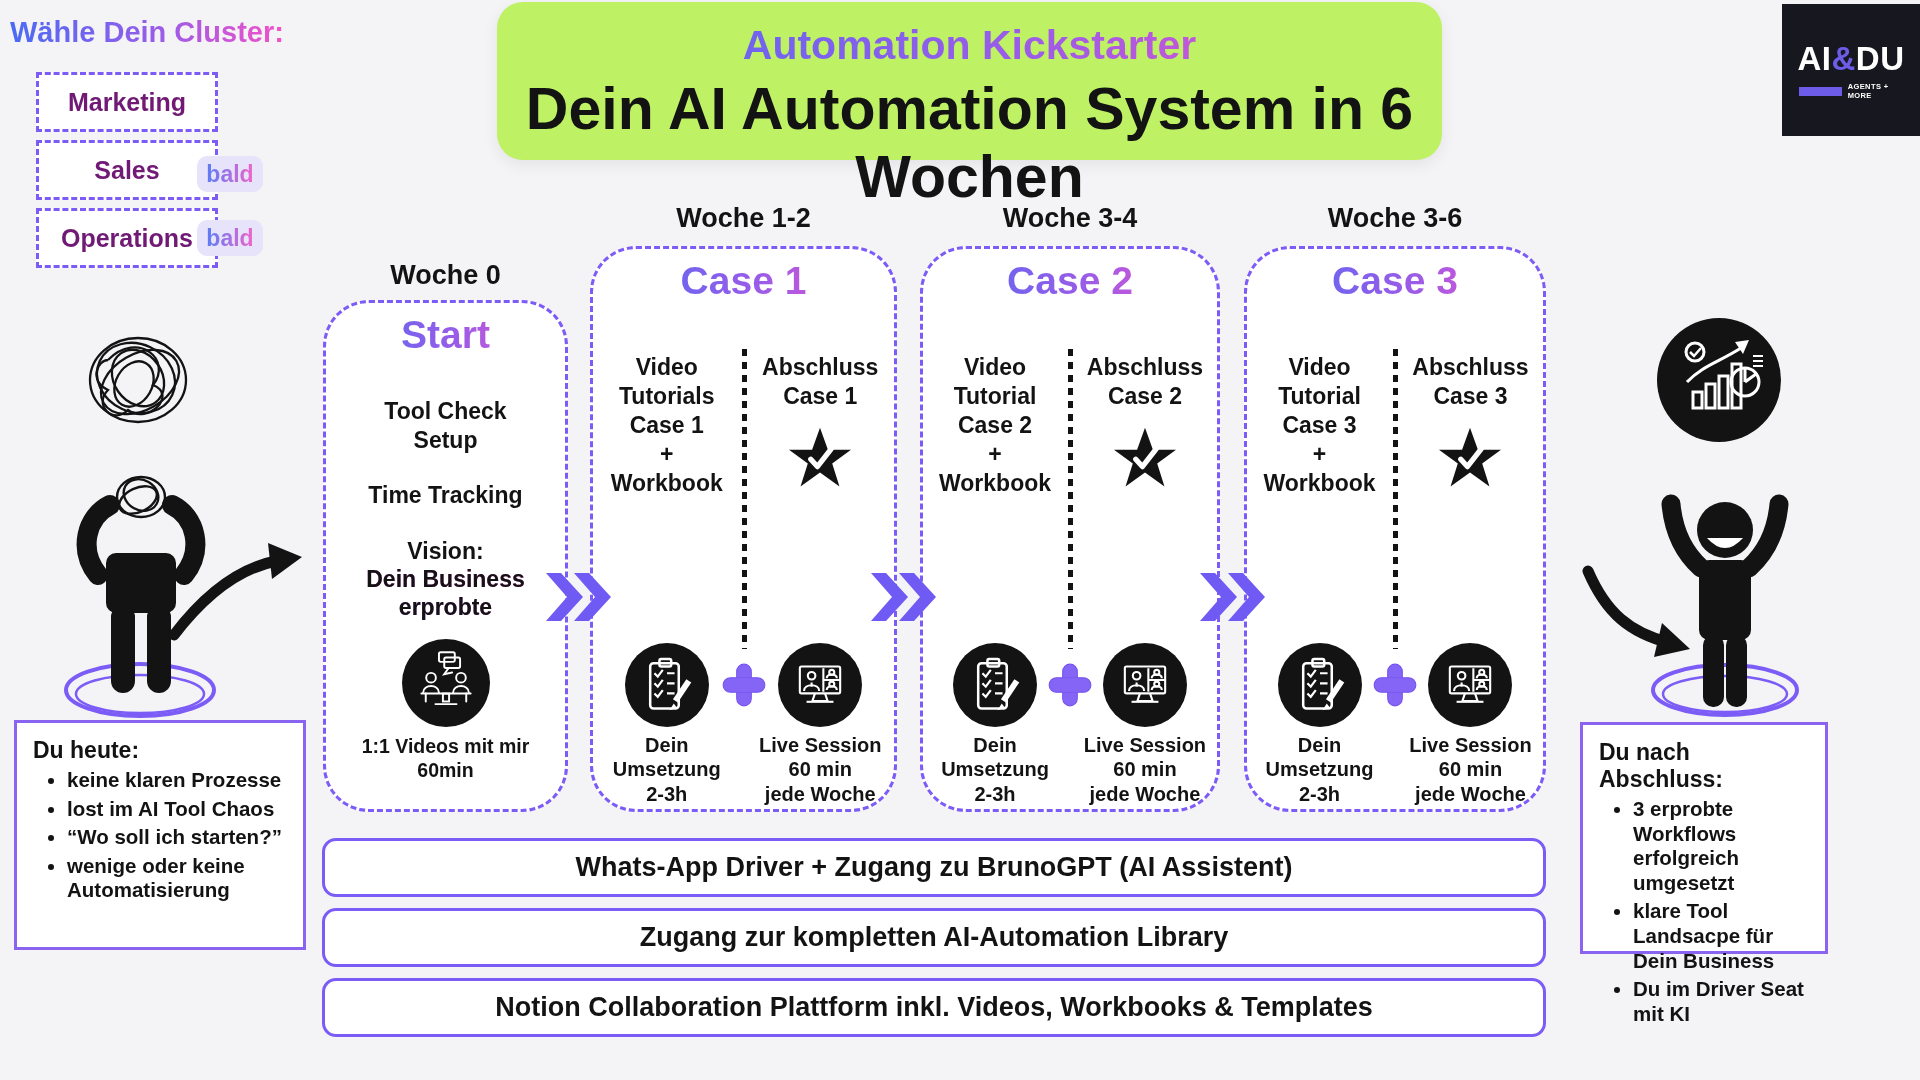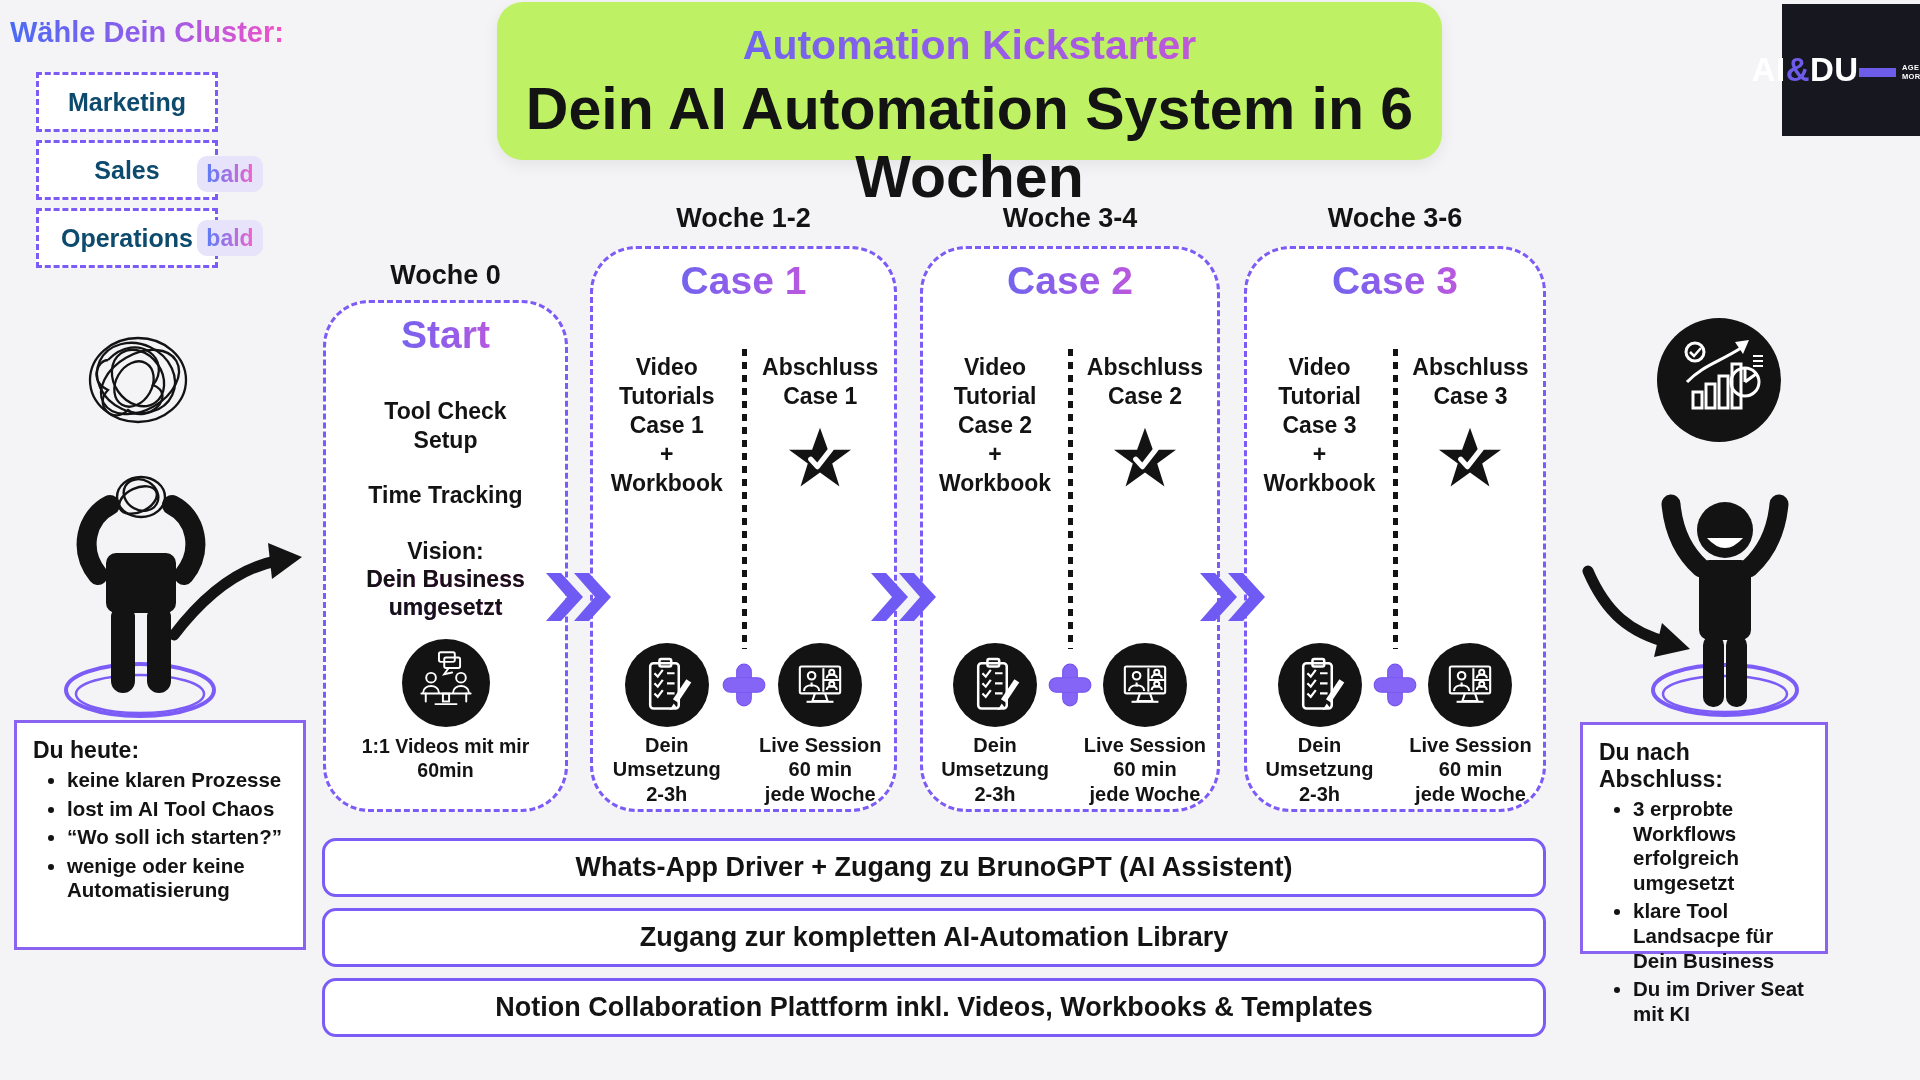--- a/index.html
+++ b/index.html
@@ -8,33 +8,33 @@
   .abs{position:absolute;}
   .pre{white-space:pre-line;}
   .center{text-align:center;}
   .grad{background:linear-gradient(90deg,#4a6bf5 0%,#9a5ce8 55%,#f451c8 100%);-webkit-background-clip:text;background-clip:text;color:transparent;}
   .grad-pink{background:linear-gradient(90deg,#d352e0 0%,#f04fc7 100%);-webkit-background-clip:text;background-clip:text;color:transparent;}
   .grad-vio{background:linear-gradient(90deg,#7e63f2 0%,#f04fc7 100%);-webkit-background-clip:text;background-clip:text;color:transparent;}
 
   
   .cluster-head{left:10px;top:16px;font-size:29px;font-weight:bold;}
   .cluster-box{left:36px;width:182px;height:60px;background:#fff;border:3px dashed #7d5bf7;
-               display:flex;align-items:center;justify-content:center;font-size:25px;font-weight:bold;color:#0c4a6e;box-sizing:border-box;}
+               display:flex;align-items:center;justify-content:center;font-size:25px;font-weight:bold;color:#701a75;box-sizing:border-box;}
   .badge{width:66px;height:36px;background:#e6e3fb;border-radius:10px;display:flex;align-items:center;justify-content:center;
          font-size:23px;font-weight:bold;}
   .badge span{background:linear-gradient(90deg,#5a7df8,#f263c9);-webkit-background-clip:text;background-clip:text;color:transparent;}
 
   
   .title-card{left:497px;top:2px;width:945px;height:158px;background:#bef264;border-radius:26px;
               box-shadow:0 5px 16px rgba(0,0,0,.07);text-align:center;}
   .title1{margin-top:20px;font-size:41px;font-weight:bold;}
   .title2{margin-top:6px;font-size:59px;font-weight:bold;color:#131313;}
 
   
-  .logo{left:1782px;top:4px;width:138px;height:132px;background:#17171f;display:flex;flex-direction:row;
+  .logo{left:1782px;top:4px;width:138px;height:132px;background:#17171f;display:flex;flex-direction:column;
         align-items:center;justify-content:center;}
   .logo-row{font-size:33px;font-weight:bold;letter-spacing:.5px;}
   .logo-row .w{color:#fff;} .logo-row .p{color:#6c5ce7;}
   .logo-sub{display:flex;align-items:center;margin-top:4px;width:104px;}
   .logo-bar{width:52px;height:9px;background:#6c5ce7;}
   .logo-tag{color:#fff;font-size:7.5px;font-weight:bold;margin-left:6px;letter-spacing:.4px;}
 
   
   .week-label{font-size:27px;font-weight:bold;color:#131313;text-align:center;}
   .col-box{background:#fff;border:3px dashed #7d5bf7;border-radius:46px;box-sizing:border-box;}
@@ -130,21 +130,21 @@
   </div>
 
   <div class="abs week-label" style="left:323px;top:260px;width:245px;">Woche 0</div>
   <div class="abs col-box" style="left:323px;top:300px;width:245px;height:512px;">
     <div class="col-title grad">Start</div>
     <div class="abs small-txt pre center" style="left:0;top:94px;width:100%;">Tool Check
 Setup</div>
     <div class="abs small-txt center" style="left:0;top:178px;width:100%;">Time Tracking</div>
     <div class="abs small-txt center" style="left:0;top:234px;width:100%;">Vision:</div>
     <div class="abs small-txt center grad-pink" style="left:0;top:262px;width:100%;">Dein Business</div>
-    <div class="abs small-txt center grad-vio" style="left:0;top:290px;width:100%;">umgesetzt</div>
+    <div class="abs small-txt center grad-vio" style="left:0;top:290px;width:100%;">erprobte</div>
     <div class="icon-slot" style="left:0;top:336px;width:100%;">
       <svg width="88" height="88" viewBox="0 0 100 100">
         <circle cx="50" cy="50" r="50" fill="#131313"></circle>
         <g fill="none" stroke="#fff" stroke-width="2.2" stroke-linecap="round">
           <rect x="42" y="15" width="18" height="11" rx="2"></rect>
           <rect x="48" y="21" width="18" height="12" rx="2"></rect>
           <path d="M53,33 l-5,7 l9,-2"></path>
           <circle cx="33" cy="44" r="5.5"></circle>
           <path d="M24,61 c0,-10 18,-10 18,0"></path>
           <circle cx="67" cy="44" r="5.5"></circle>

